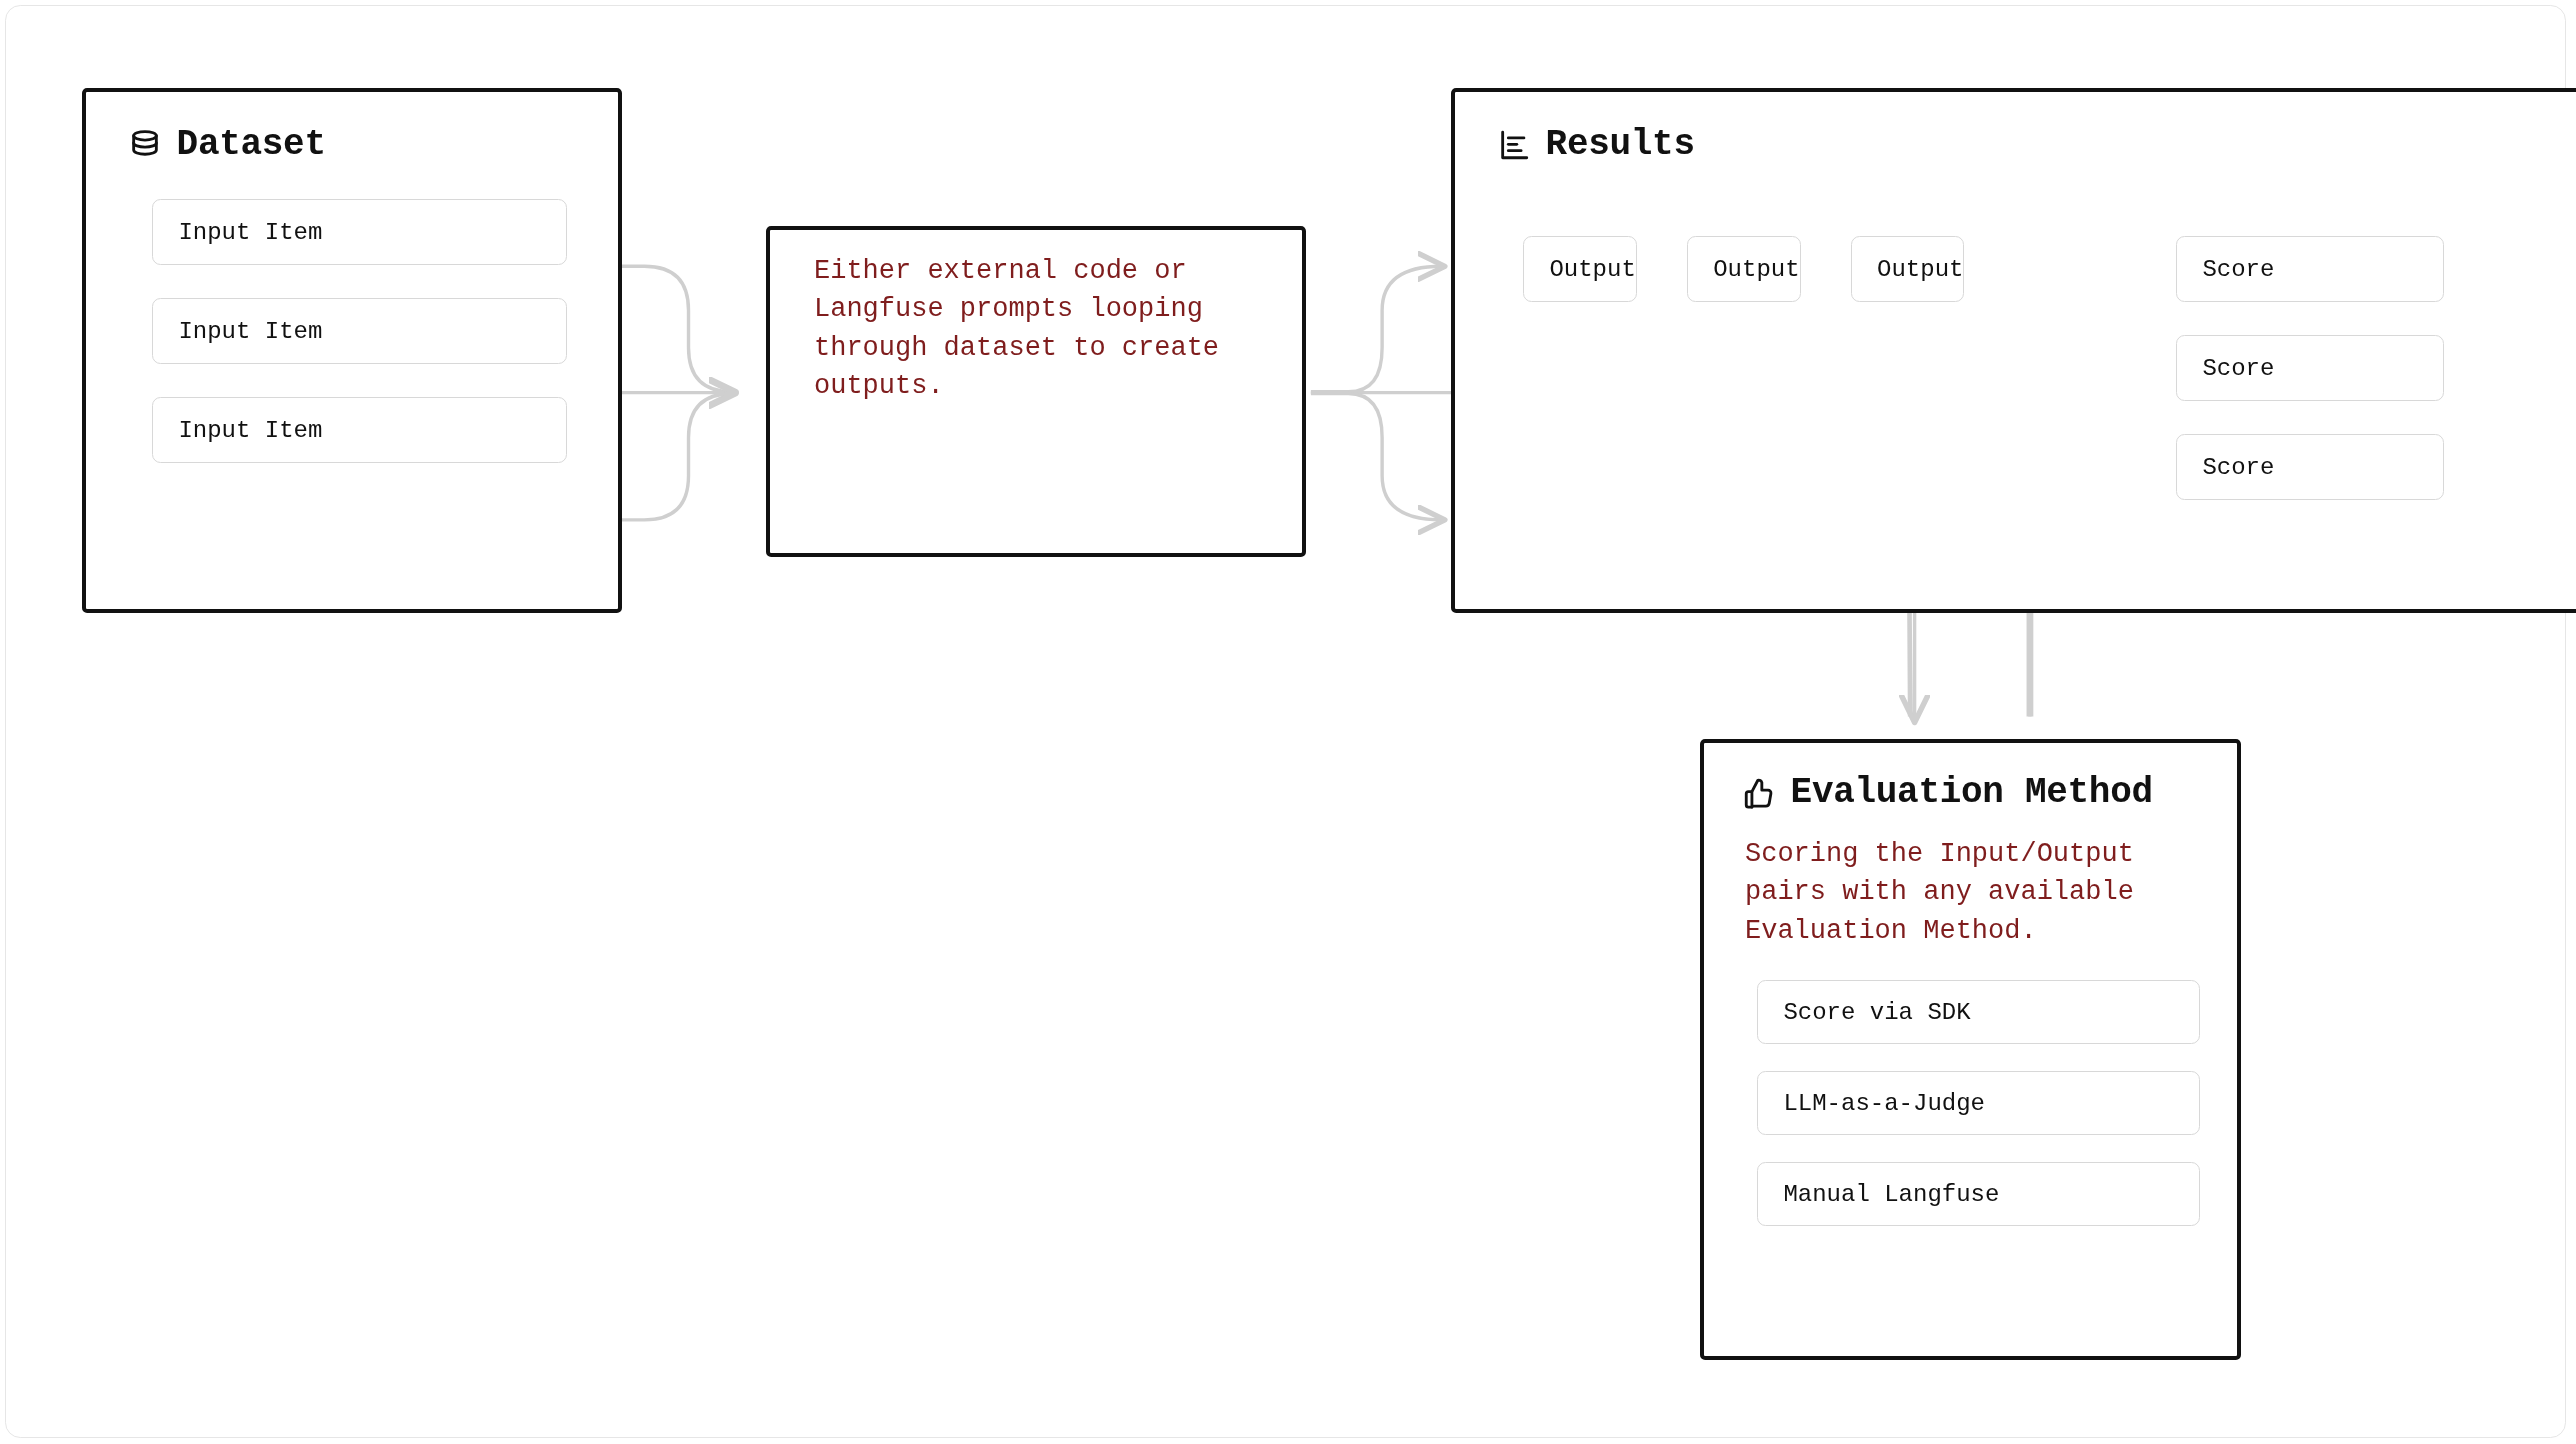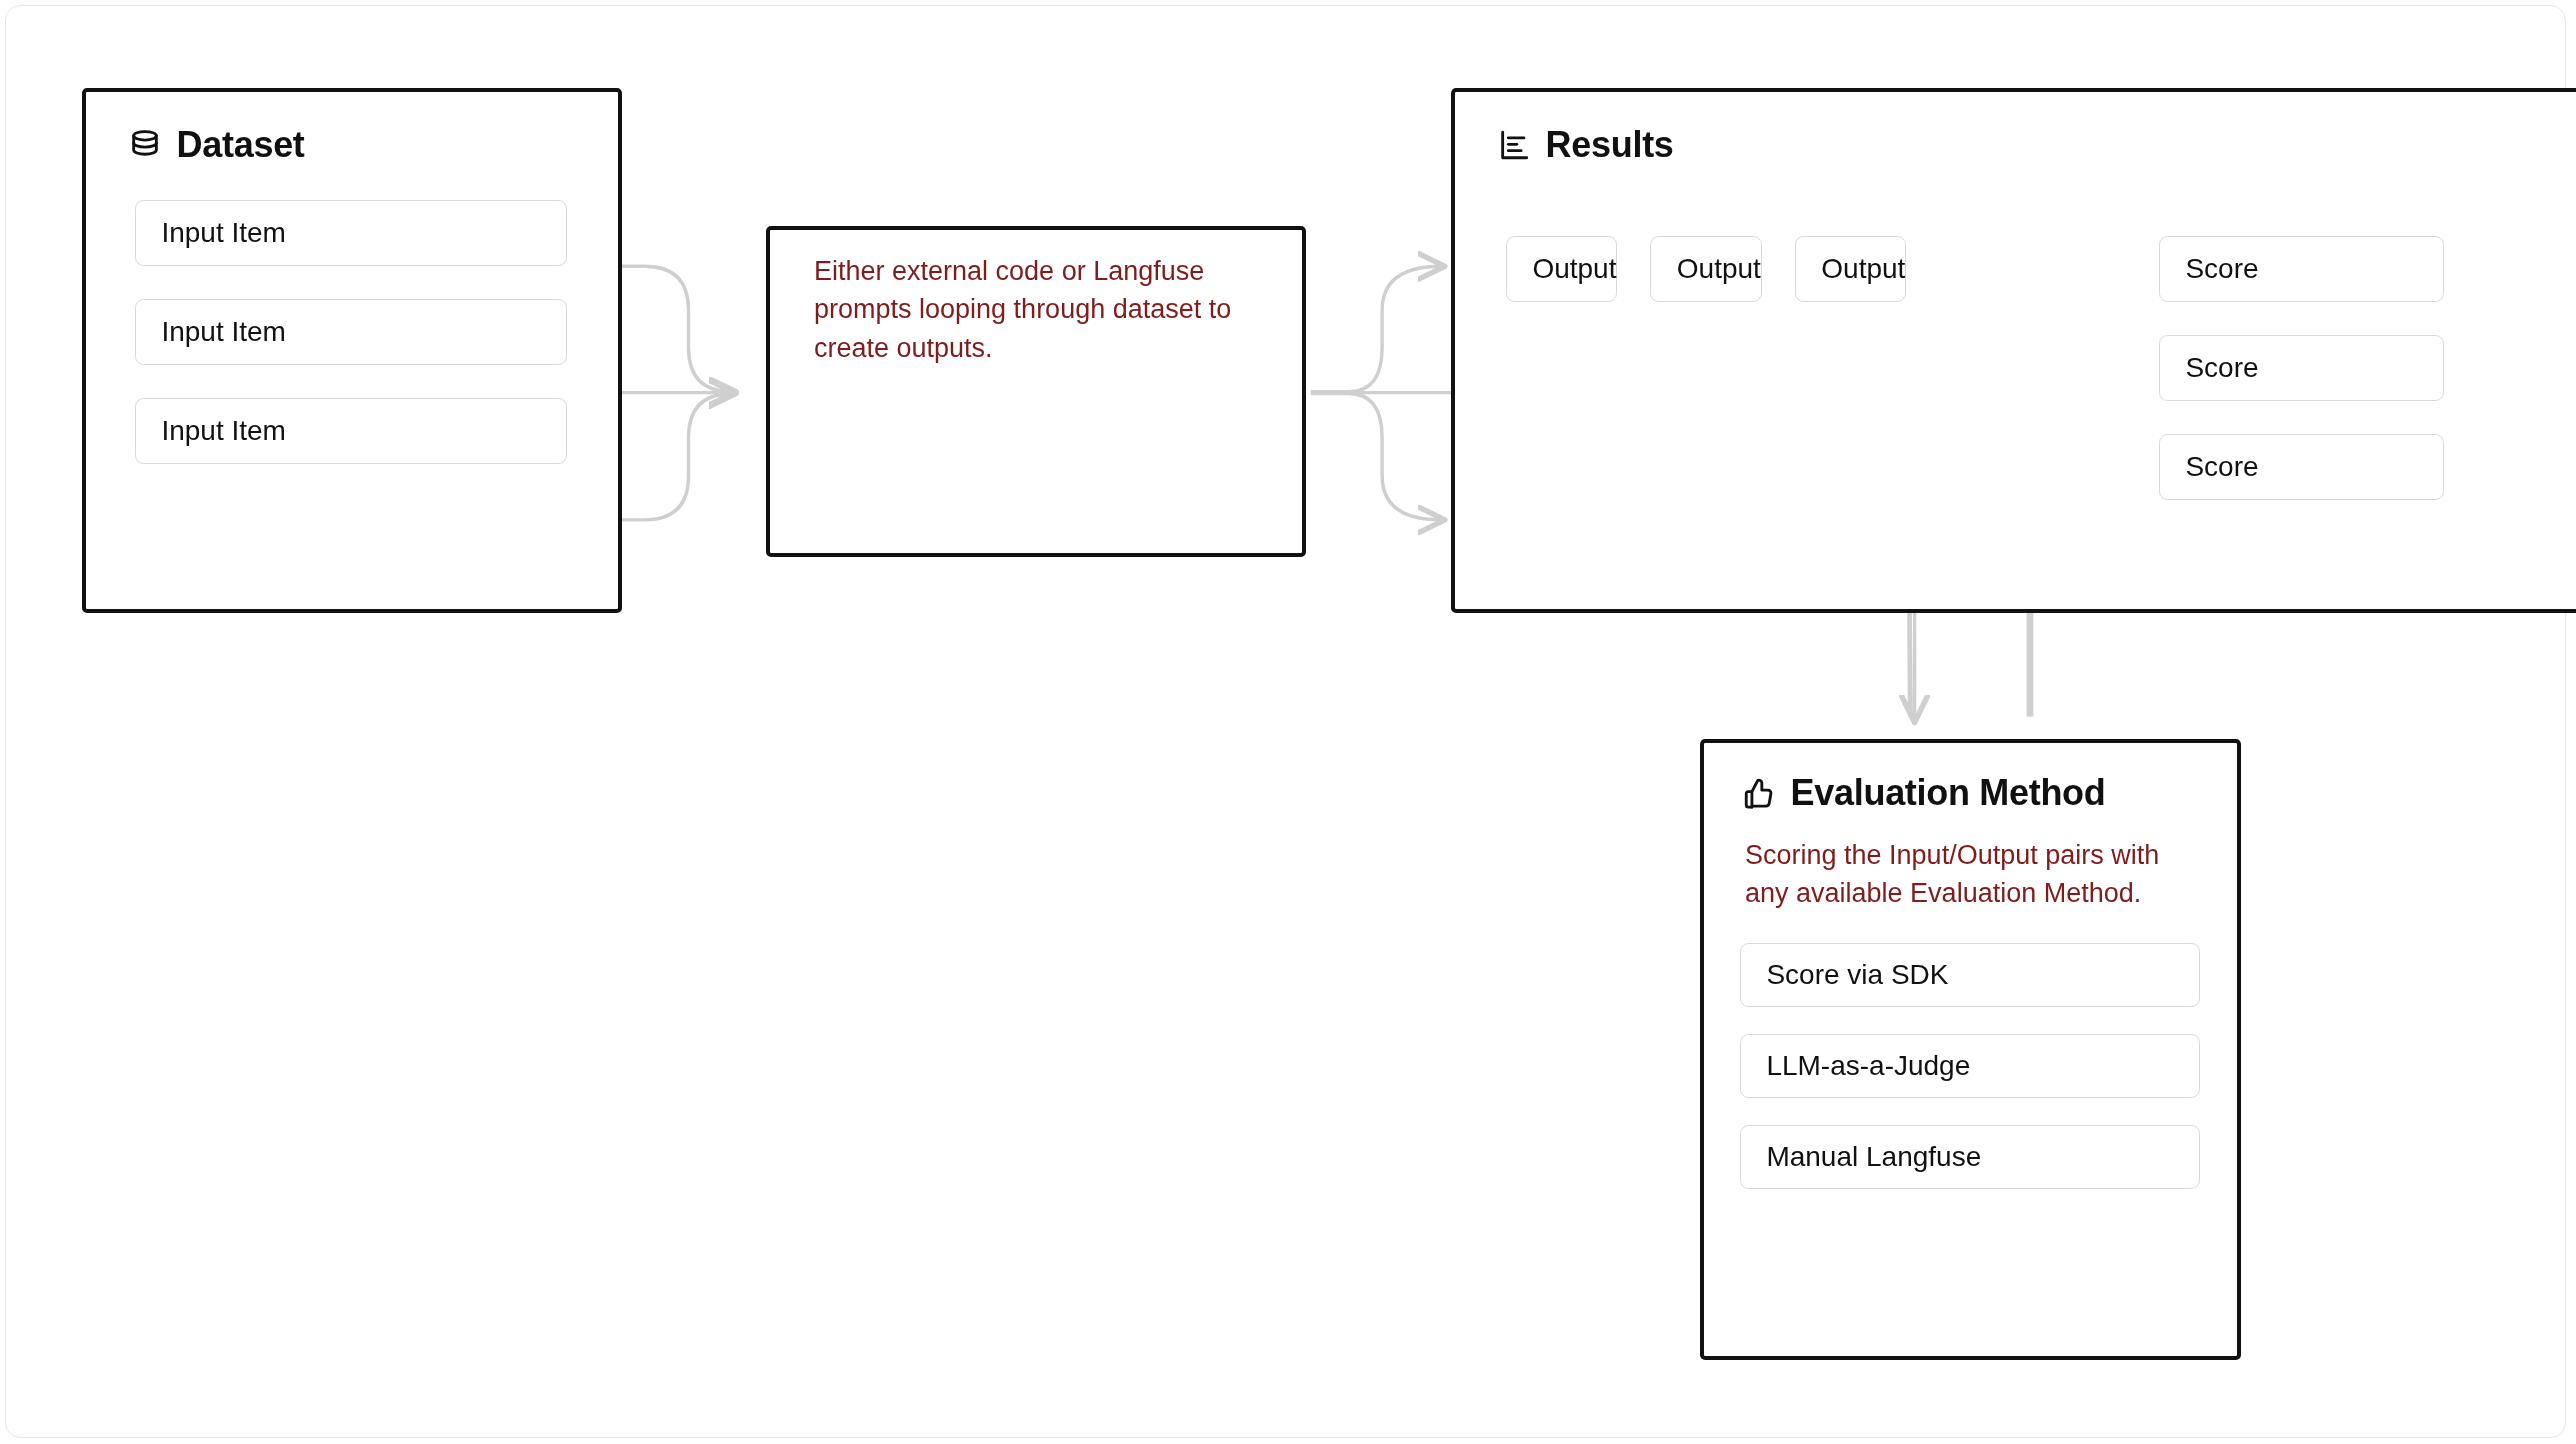--- a/index.html
+++ b/index.html
@@ -32,20 +32,21 @@
     width: 2576px;
     height: 1445px;
     pointer-events: none;
   }
   .node {
     position: absolute;
     box-sizing: border-box;
     background: #ffffff;
     border: 4.2px solid #111111;
     border-radius: 5.1px;
+    font-family: Liberation Mono, monospace;
   }
   .node-head {
     display: flex;
     align-items: center;
     gap: 13.6px;
   }
   .node-title {
     font-size: 36px;
     font-weight: bold;
     color: #111111;
@@ -58,22 +59,23 @@
     color: #7f1d1d;
   }
   .chip {
     box-sizing: border-box;
     background: #ffffff;
     border: 1.7px solid #d8d8d8;
     border-radius: 8.5px;
     display: flex;
     align-items: center;
     padding-left: 25.4px;
-    font-size: 28px;
+    font-size: 24px;
     color: #111111;
+    margin-left: 17px;
   }
   .icon {
     display: inline-flex;
     align-items: center;
     justify-content: center;
     width: 36px;
     height: 36px;
     flex: none;
   }
 

